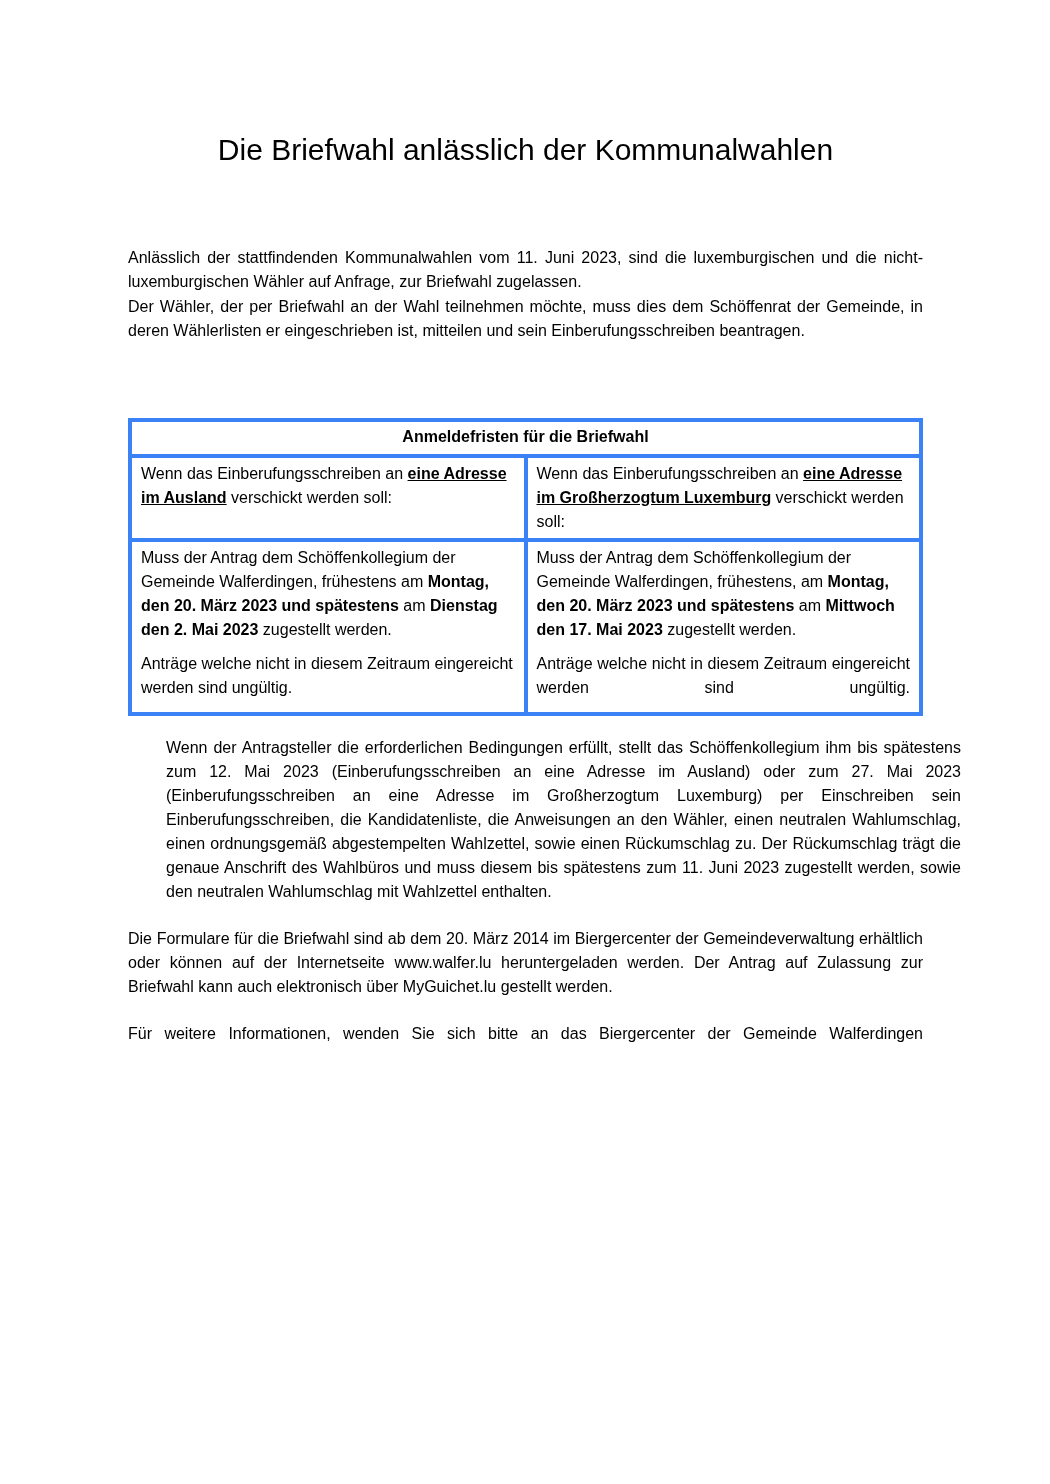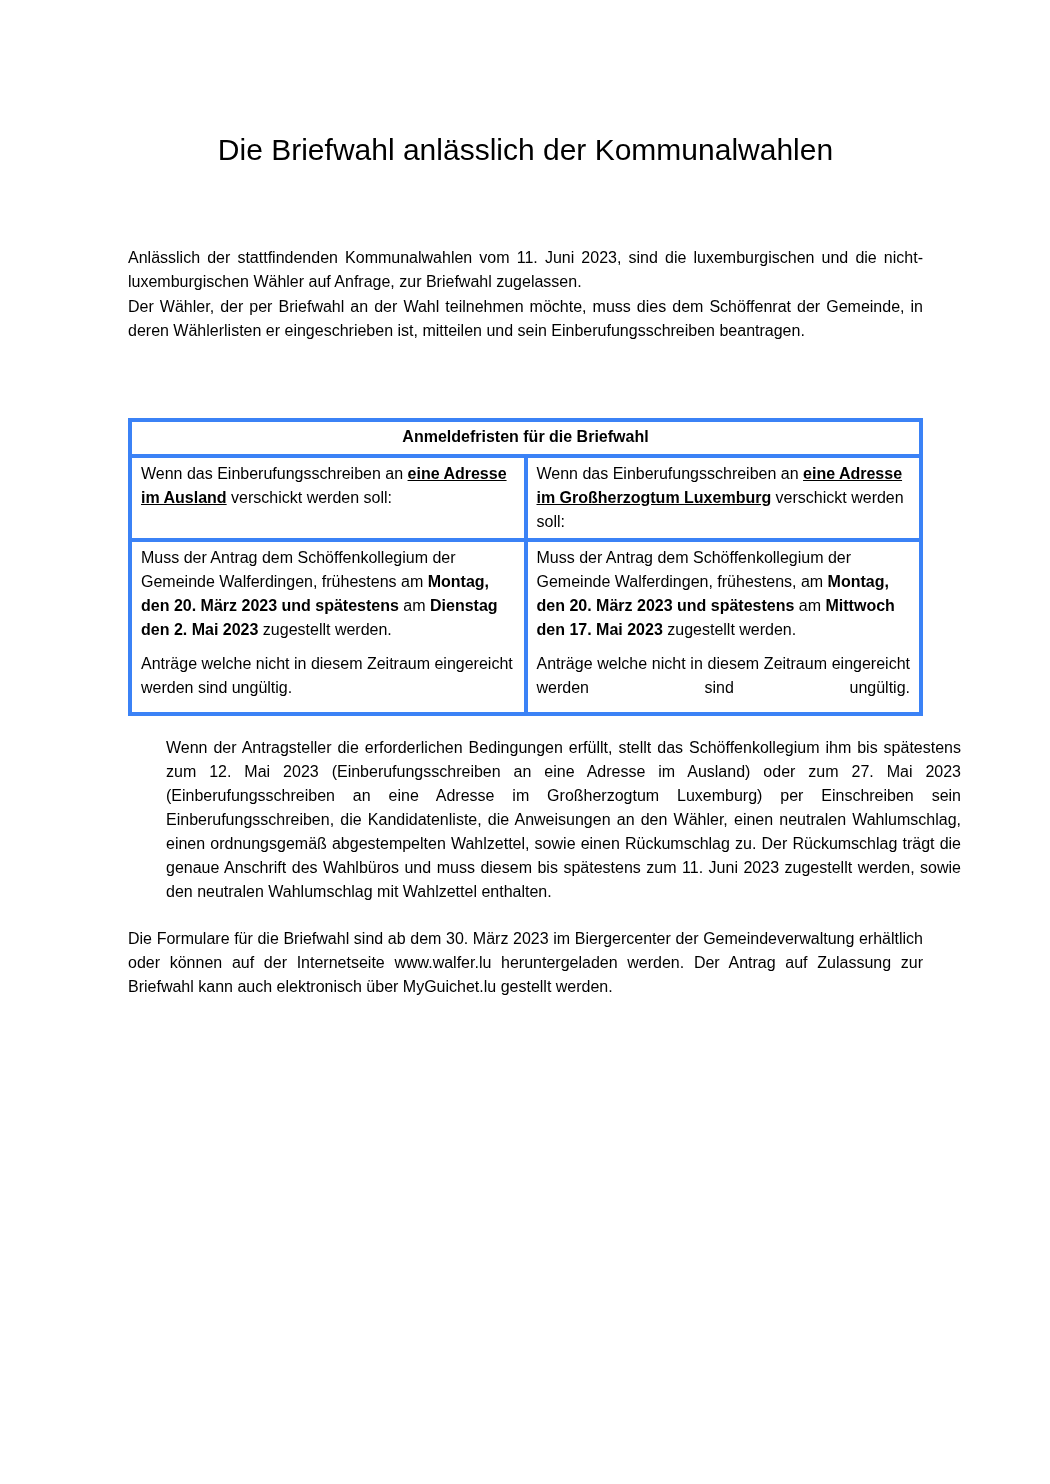--- a/index.html
+++ b/index.html
@@ -76,18 +76,19 @@
         <p class="cell-p">
           <span>Muss der Antrag dem Schöffenkollegium der Gemeinde Walferdingen, frühestens, am </span><b>Montag, den 20. März 2023 und spätestens</b><span> am </span><b>Mittwoch den 17. Mai 2023</b><span> zugestellt werden.</span>
         </p>
         <p class="cell-p justify">Anträge welche nicht in diesem Zeitraum eingereicht werden sind ungültig.</p>
       </td>
     </tr>
   </tbody>
     </table>
 
   <p class="para p3">Wenn der Antragsteller die erforderlichen Bedingungen erfüllt, stellt das Schöffenkollegium ihm bis spätestens zum 12. Mai 2023 (Einberufungsschreiben an eine Adresse im Ausland) oder zum 27. Mai 2023 (Einberufungsschreiben an eine Adresse im Großherzogtum Luxemburg) per Einschreiben sein Einberufungsschreiben, die Kandidatenliste, die Anweisungen an den Wähler, einen neutralen Wahlumschlag, einen ordnungsgemäß abgestempelten Wahlzettel, sowie einen Rückumschlag zu. Der Rückumschlag trägt die genaue Anschrift des Wahlbüros und muss diesem bis spätestens zum 11. Juni 2023 zugestellt werden, sowie den neutralen Wahlumschlag mit Wahlzettel enthalten.</p>
-  <p class="para p4">Die Formulare für die Briefwahl sind ab dem 30. März 2023 im Biergercenter der Gemeindeverwaltung erhältlich oder können auf der Internetseite www.walfer.lu heruntergeladen werden. Der Antrag auf Zulassung zur Briefwahl kann auch elektronisch über MyGuichet.lu gestellt werden.</p>
+  <p class="para p4">Die Formulare für die Briefwahl sind ab dem 20. März 2014 im Biergercenter der Gemeindeverwaltung erhältlich oder können auf der Internetseite www.walfer.lu heruntergeladen werden. Der Antrag auf Zulassung zur Briefwahl kann auch elektronisch über MyGuichet.lu gestellt werden.</p>
 
   <div class="para p5">
+    <div style="text-align:justify;text-align-last:justify;">Für weitere Informationen, wenden Sie sich bitte an das Biergercenter der Gemeinde Walferdingen</div>
   </div>
 
 </div>
 
 </body></html>

